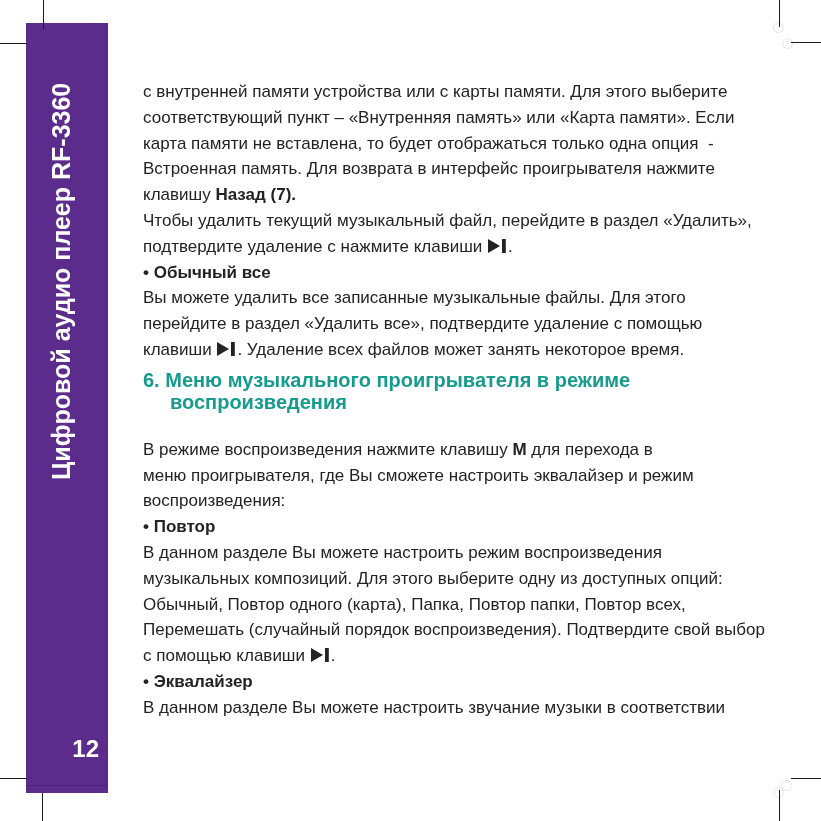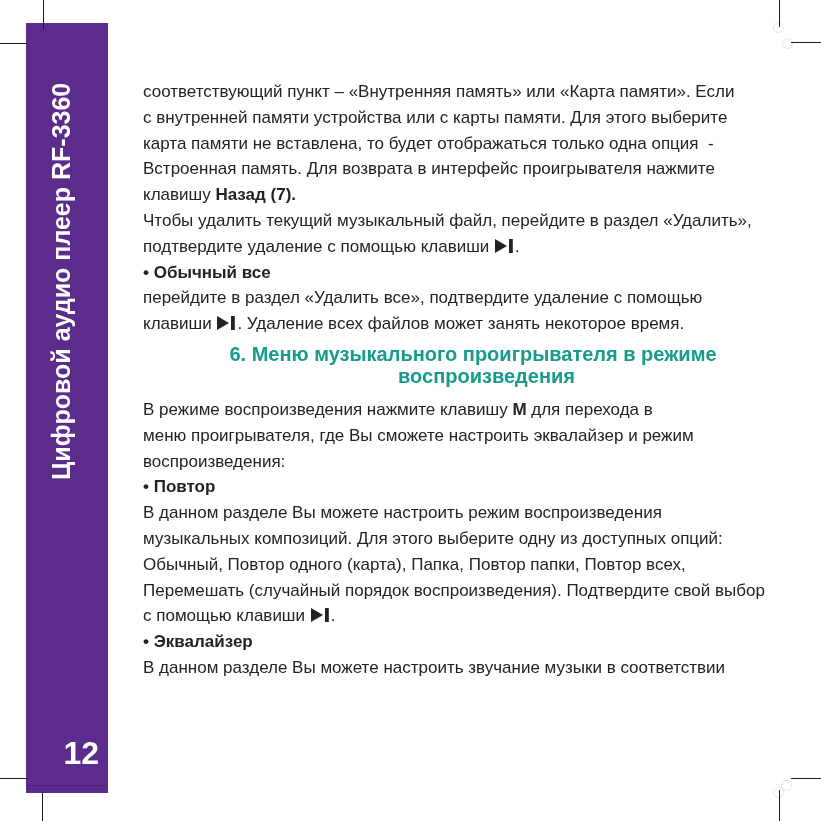--- a/index.html
+++ b/index.html
@@ -36,31 +36,31 @@
   .trim-line{position:absolute;left:0;top:762px;width:82px;height:1px;background:rgba(0,0,0,.18);}
   .sidebar-title{
     position:absolute;left:44px;top:480px;width:392px;height:34px;
     transform:rotate(-90deg);transform-origin:0 0;
     color:#ffffff;font-weight:bold;font-size:25px;line-height:34px;
     white-space:nowrap;z-index:2;
   }
   .page-number{
     position:absolute;left:26px;top:735px;width:82px;box-sizing:border-box;
     padding-right:9px;text-align:right;color:#ffffff;font-weight:bold;
-    font-size:32px;z-index:2;
+    font-size:24px;z-index:2;
   }
   
   .content{
     position:absolute;left:143px;top:79px;width:660px;color:var(--ink);
     font-size:17px;
   }
   .block{margin:0;}
   .line{line-height:25.8px;height:25.8px;white-space:pre;}
   .b{font-weight:bold;}
-  .block-heading{margin:6px 0 10px 0;color:var(--teal);font-weight:bold;font-size:20px;text-align:center;}
+  .block-heading{margin:6px 0 24px 0;color:var(--teal);font-weight:bold;font-size:20px;}
   .block-heading .line{line-height:22px;height:22px;}
   .h-indent{padding-left:27px;}
   .pp-icon{display:inline-block;vertical-align:-1px;margin:0 1px;}
   .pp-icon svg{display:block;}
 </style>
 </head>
 <body>
 
 <div class="page">
 
@@ -78,31 +78,32 @@
   <div class="reg reg-br2"></div>
 
   <div class="sidebar">
     <div class="trim-line"></div>
   </div>
   <div class="sidebar-title">Цифровой аудио плеер RF-3360</div>
   <div class="page-number">12</div>
 
   <div class="content" id="content">
       <div class="block">
+        <div class="line"><span class="">с внутренней памяти устройства или с карты памяти. Для этого выберите</span></div>
         <div class="line"><span class="">соответствующий пункт – «Внутренняя память» или «Карта памяти». Если</span></div>
-        <div class="line"><span class="">с внутренней памяти устройства или с карты памяти. Для этого выберите</span></div>
         <div class="line"><span class="">карта памяти не вставлена, то будет отображаться только одна опция  -</span></div>
         <div class="line"><span class="">Встроенная память. Для возврата в интерфейс проигрывателя нажмите</span></div>
         <div class="line"><span class="">клавишу </span><span class="b">Назад (7).</span></div>
         <div class="line"><span class="">Чтобы удалить текущий музыкальный файл, перейдите в раздел «Удалить»,</span></div>
-        <div class="line"><span class="">подтвердите удаление с помощью клавиши </span><span class="pp-icon"><svg width="19" height="14" viewBox="0 0 19 14" xmlns="http://www.w3.org/2000/svg">
+        <div class="line"><span class="">подтвердите удаление с нажмите клавиши </span><span class="pp-icon"><svg width="19" height="14" viewBox="0 0 19 14" xmlns="http://www.w3.org/2000/svg">
               <polygon points="0,0 12,7 0,14" fill="currentColor"></polygon>
               <rect x="14" y="0" width="3.8" height="14" fill="currentColor"></rect>
             </svg></span><span class="">.</span></div>
         <div class="line"><span class="b">• Обычный все</span></div>
+        <div class="line"><span class="">Вы можете удалить все записанные музыкальные файлы. Для этого</span></div>
         <div class="line"><span class="">перейдите в раздел «Удалить все», подтвердите удаление с помощью</span></div>
         <div class="line"><span class="">клавиши </span><span class="pp-icon"><svg width="19" height="14" viewBox="0 0 19 14" xmlns="http://www.w3.org/2000/svg">
               <polygon points="0,0 12,7 0,14" fill="currentColor"></polygon>
               <rect x="14" y="0" width="3.8" height="14" fill="currentColor"></rect>
             </svg></span><span class="">. Удаление всех файлов может занять некоторое время.</span></div>
       </div>
       <div class="block block-heading">
         <div class="line"><span class="">6. Меню музыкального проигрывателя в режиме</span></div>
         <div class="line h-indent"><span class="">воспроизведения</span></div>
       </div>

